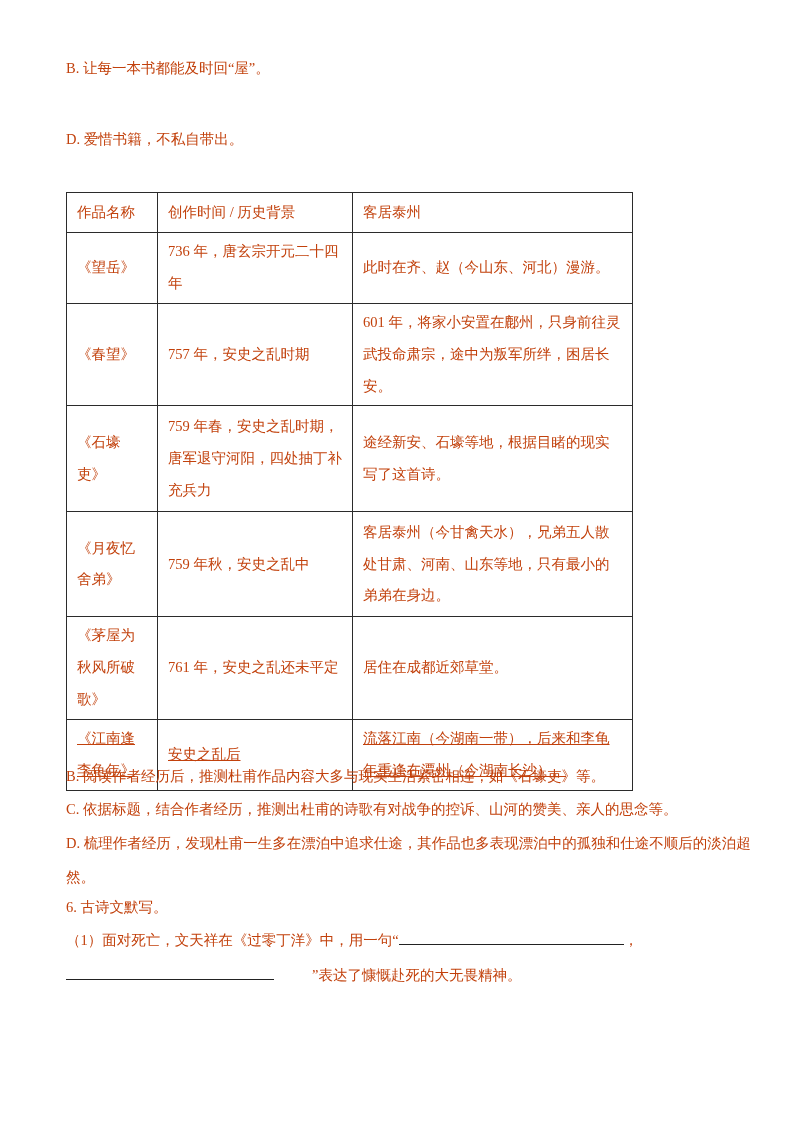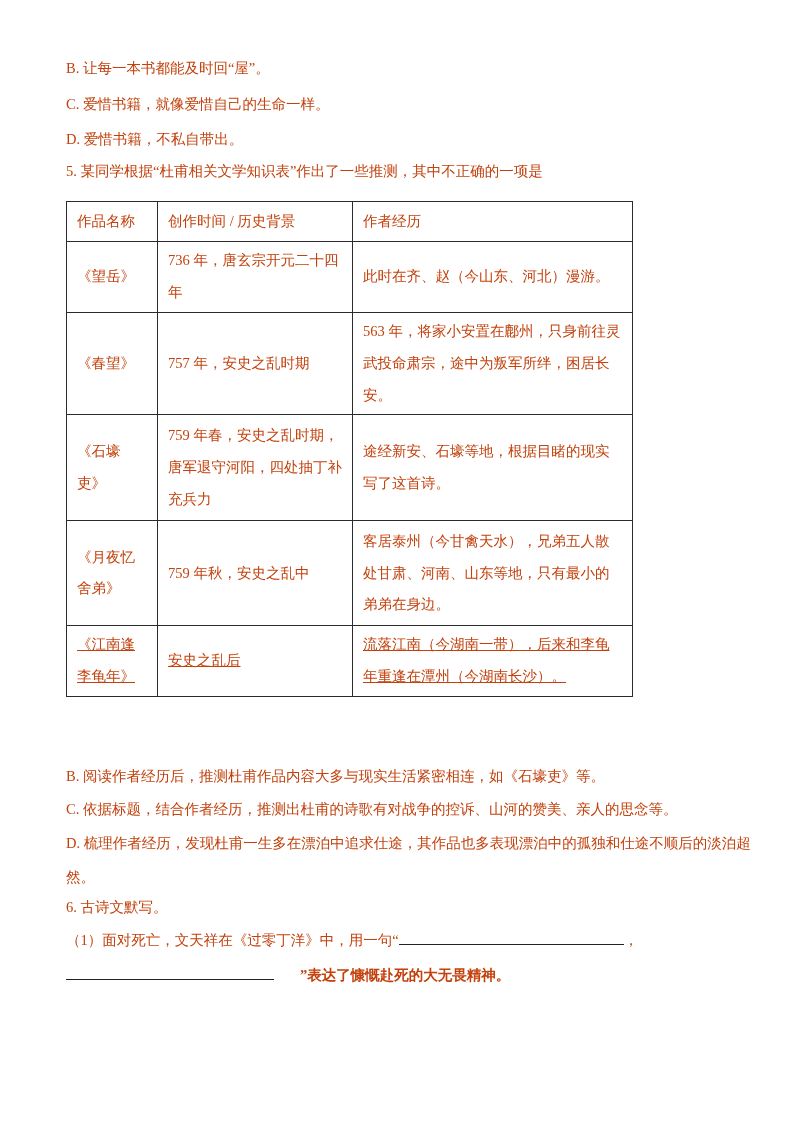--- a/index.html
+++ b/index.html
@@ -18,21 +18,21 @@
     white-space:nowrap;
     line-height:1.4;
   }
   .line.wrap {
     white-space:normal;
     width:692px;
     line-height:34px;
   }
   table.knowledge {
     position:absolute;
-    left:66px; top:201px;
+    left:66px; top:192px;
     width:566px;
     border-collapse:collapse;
     table-layout:fixed;
   }
   table.knowledge td {
     border:1px solid #2b2b2b;
     padding:3px 10px;
     vertical-align:middle;
     text-align:left;
     font-weight:normal;
@@ -51,64 +51,67 @@
   tr.h-r6 { height:70px;text-decoration:underline; }
   .blank {
     display:inline-block;
     border-bottom:1px solid #222;
     height:1.05em;
     vertical-align:baseline;
   }
   .blank.w1 { width:225px; }
   .blank.w2 { width:208px; }
   .blank.w3 { width:225px; }
-  .gap-left { margin-left:26px;font-weight:bold; }
+  .gap-left { margin-left:38px; }
 </style>
 </head>
 <body>
 
 <div class="page">
 
   <div class="line" style="top:58px">B. 让每一本书都能及时回“屋”。</div>
-  <div class="line" style="top:94px">C. 爱惜书籍，就像爱惜自己的生命一样。</div>
   <div class="line" style="top:129px">D. 爱惜书籍，不私自带出。</div>
 
-  <div class="line" style="top:161px">5. 某同学根据“杜甫相关文学知识表”作出了一些推测，其中不正确的一项是</div>
 
   <table class="knowledge">
     <colgroup>
         <col class="c1">
         <col class="c2">
         <col class="c3">
       </colgroup>
     <tbody>
         <tr class="h-header">
       <td>作品名称</td>
       <td>创作时间 / 历史背景</td>
-      <td>作者经历</td>
+      <td>客居泰州</td>
     </tr>
     <tr class="h-r1">
       <td>《望岳》</td>
       <td>736 年，唐玄宗开元二十四年</td>
       <td>此时在齐、赵（今山东、河北）漫游。</td>
     </tr>
     <tr class="h-r2">
       <td>《春望》</td>
       <td>757 年，安史之乱时期</td>
-      <td>563 年，将家小安置在鄜州，只身前往灵武投命肃宗，途中为叛军所绊，困居长安。</td>
+      <td>601 年，将家小安置在鄜州，只身前往灵武投命肃宗，途中为叛军所绊，困居长安。</td>
     </tr>
     <tr class="h-r3">
       <td>《石壕吏》</td>
       <td>759 年春，安史之乱时期，唐军退守河阳，四处抽丁补充兵力</td>
       <td>途经新安、石壕等地，根据目睹的现实写了这首诗。</td>
     </tr>
     <tr class="h-r4">
       <td>《月夜忆舍弟》</td>
       <td>759 年秋，安史之乱中</td>
       <td>客居泰州（今甘禽天水），兄弟五人散处甘肃、河南、山东等地，只有最小的弟弟在身边。</td>
+    </tr>
+    <tr class="h-r5">
+      <td>《茅屋为秋风所破歌》</td>
+      <td>761 年，安史之乱还未平定</td>
+      <td>居住在成都近郊草堂。</td>
     </tr>
     <tr class="h-r6">
       <td>《江南逢李龟年》</td>
       <td>安史之乱后</td>
       <td>流落江南（今湖南一带），后来和李龟年重逢在潭州（今湖南长沙）。</td>
     </tr>
   </tbody>
     </table>
 
   <div class="line" style="top:766px">B. 阅读作者经历后，推测杜甫作品内容大多与现实生活紧密相连，如《石壕吏》等。</div>

